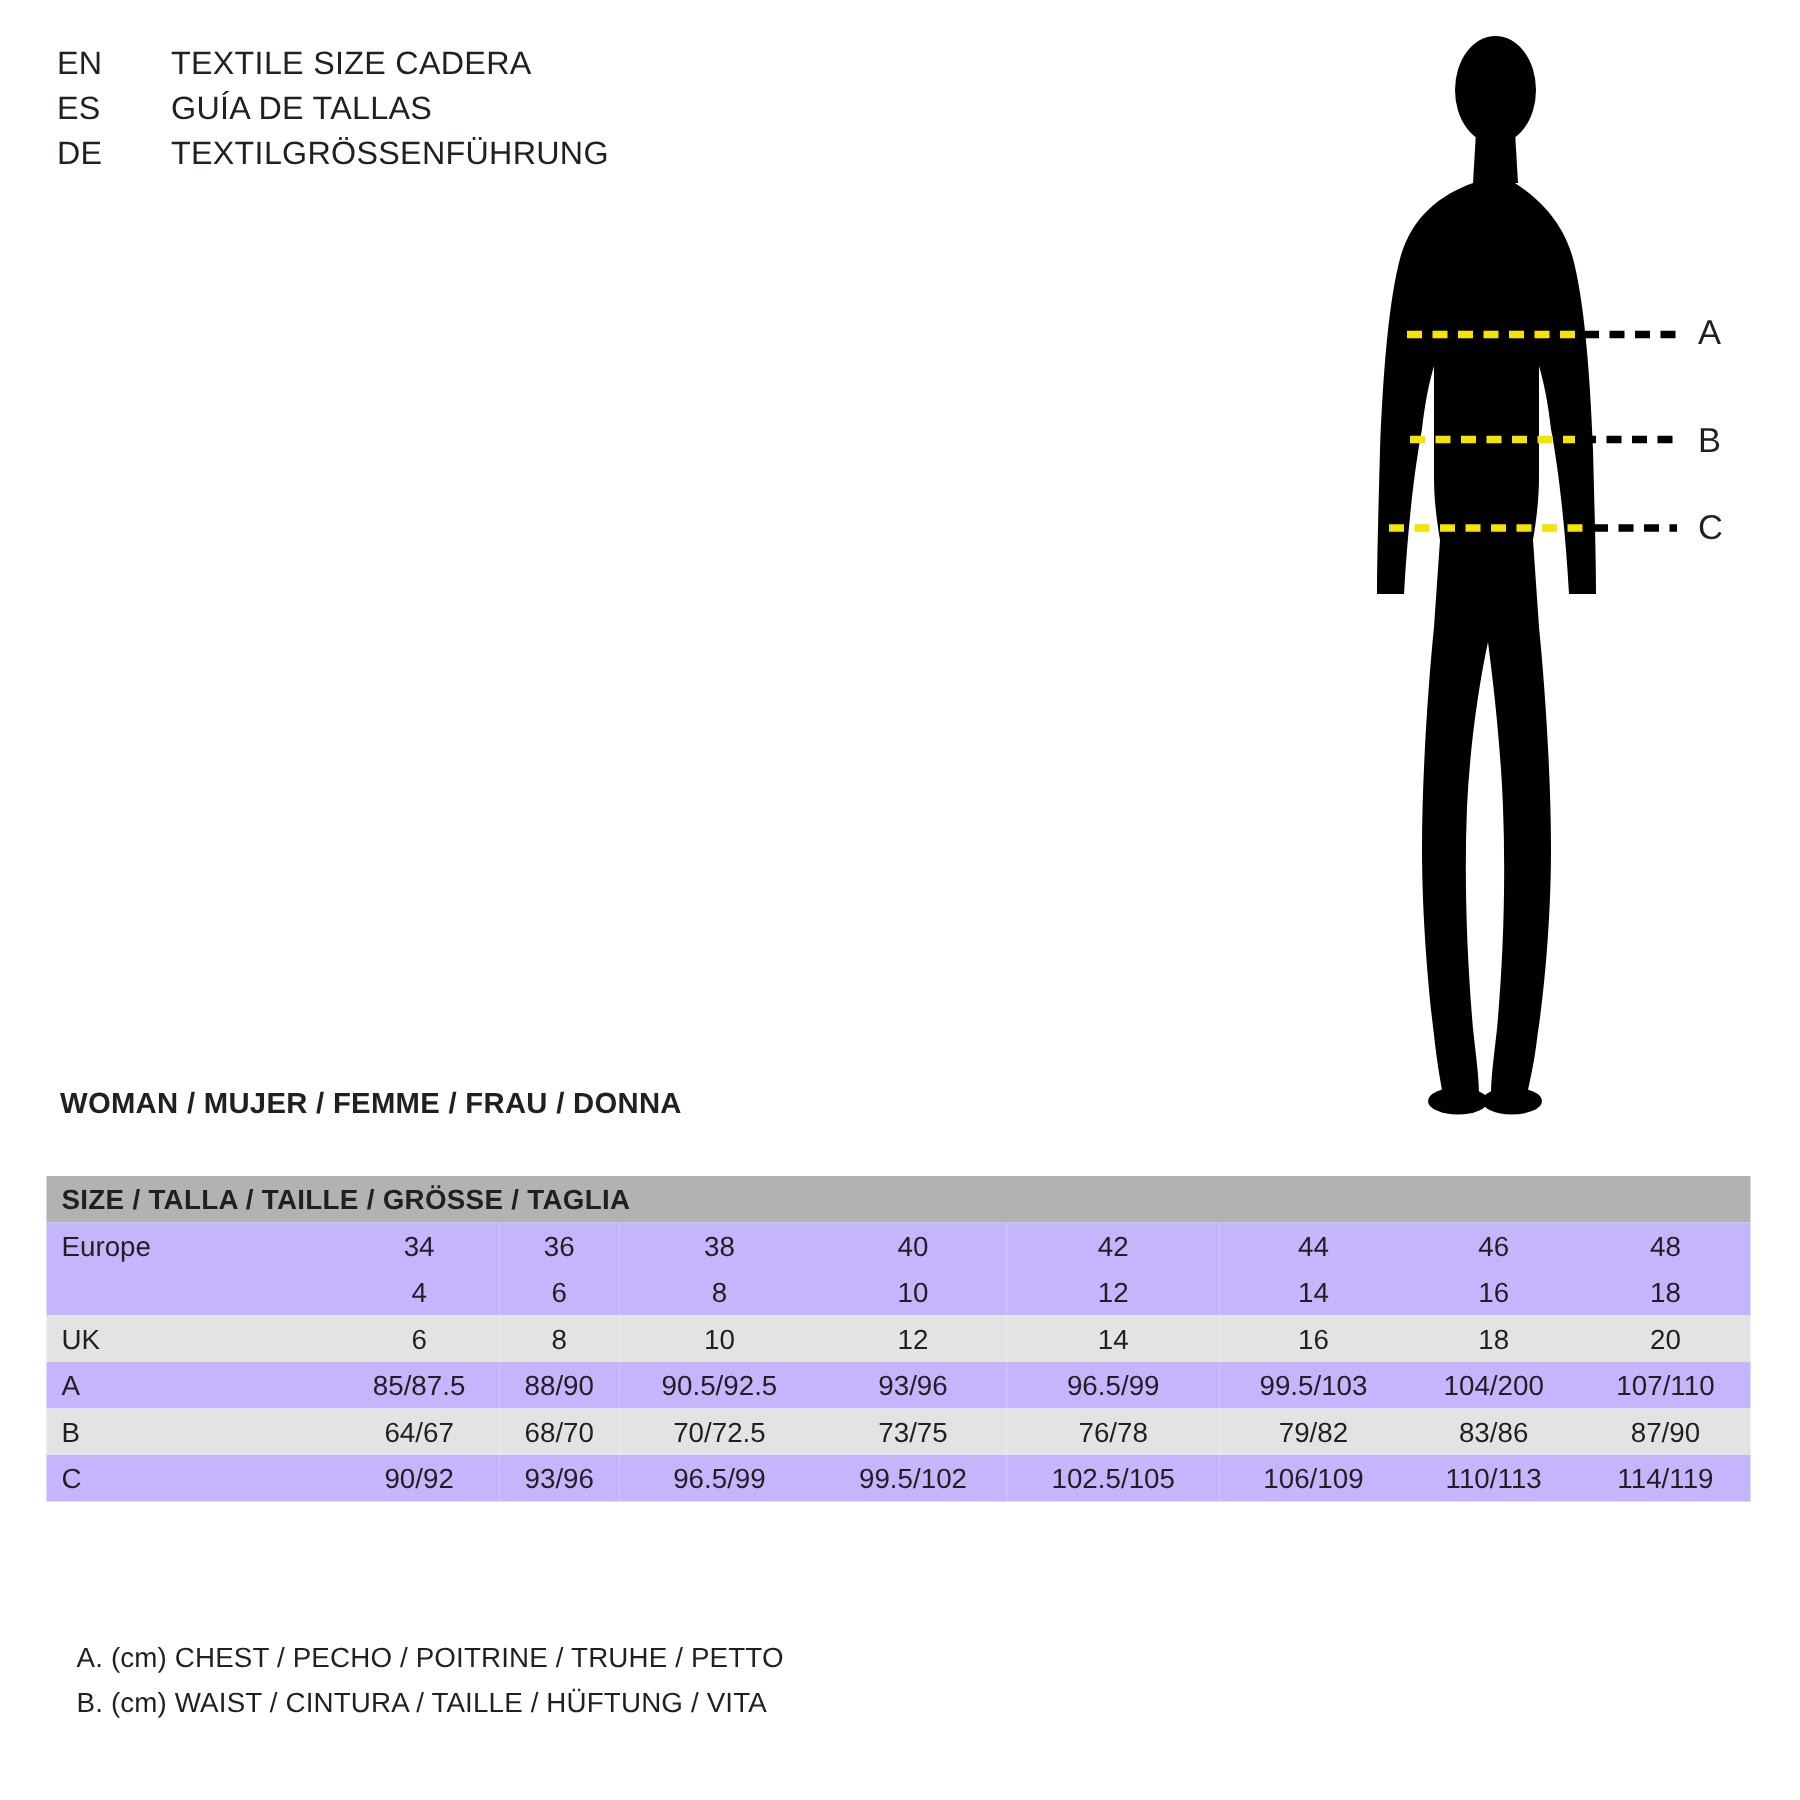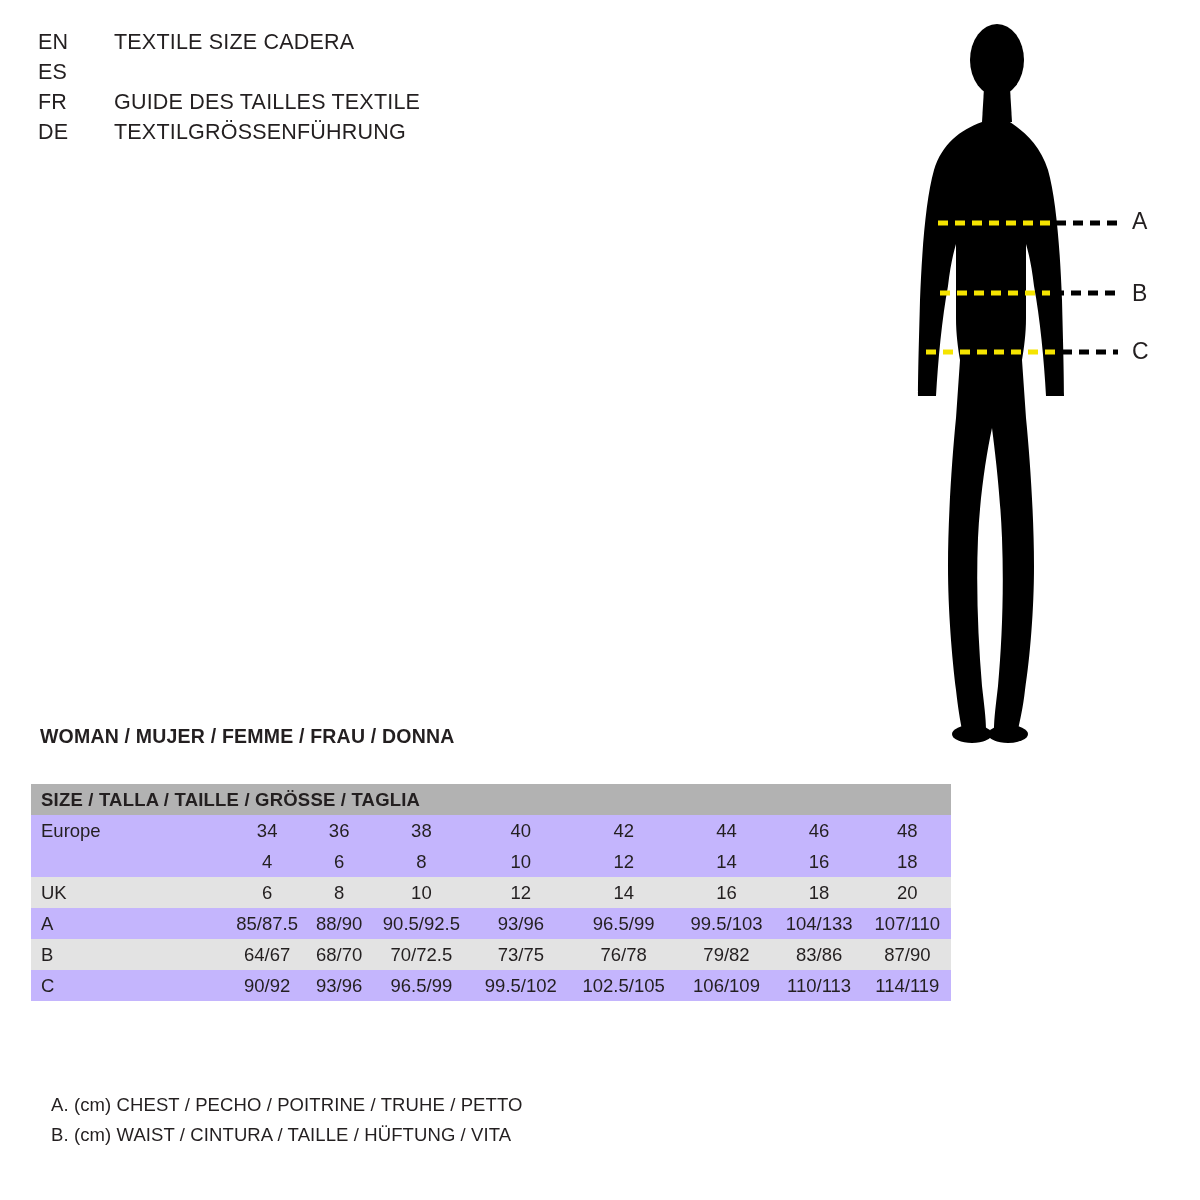--- a/index.html
+++ b/index.html
@@ -69,21 +69,21 @@
     left: 40px;
     top: 725px;
     font-size: 19.5px;
     font-weight: bold;
     letter-spacing: 0.2px;
   }
   .size-table {
     position: absolute;
     left: 31px;
     top: 784px;
-    width: 920px;
+    width: 1136px;
     border-collapse: collapse;
     font-size: 18.5px;
   }
   .size-table th,
   .size-table td {
     padding: 0;
     height: 31px;
     font-weight: normal;
     text-align: center;
     vertical-align: middle;
@@ -124,24 +124,21 @@
 
 <div class="page">
 
   <div class="lang-block">
     <div class="lang-row">
       <span class="lang-code">EN</span>
       <span class="lang-text">TEXTILE SIZE CADERA</span>
     </div>
     <div class="lang-row">
       <span class="lang-code">ES</span>
-    </div>
-    <div class="lang-row">
-      <span class="lang-code">FR</span>
-      <span class="lang-text">GUIDE DES TAILLES TEXTILE</span>
+      <span class="lang-text">GUÍA DE TALLAS</span>
     </div>
     <div class="lang-row">
       <span class="lang-code">DE</span>
       <span class="lang-text">TEXTILGRÖSSENFÜHRUNG</span>
     </div>
   </div>
 
   <div class="figure-wrap">
     <svg width="320" height="730" viewBox="0 0 320 730">
 
@@ -247,21 +244,21 @@
         <td>20</td>
       </tr>
       <tr class="row-alt-light">
         <td class="row-label">A</td>
         <td>85/87.5</td>
         <td>88/90</td>
         <td>90.5/92.5</td>
         <td>93/96</td>
         <td>96.5/99</td>
         <td>99.5/103</td>
-        <td>104/133</td>
+        <td>104/200</td>
         <td>107/110</td>
       </tr>
       <tr class="row-alt-dark">
         <td class="row-label">B</td>
         <td>64/67</td>
         <td>68/70</td>
         <td>70/72.5</td>
         <td>73/75</td>
         <td>76/78</td>
         <td>79/82</td>

